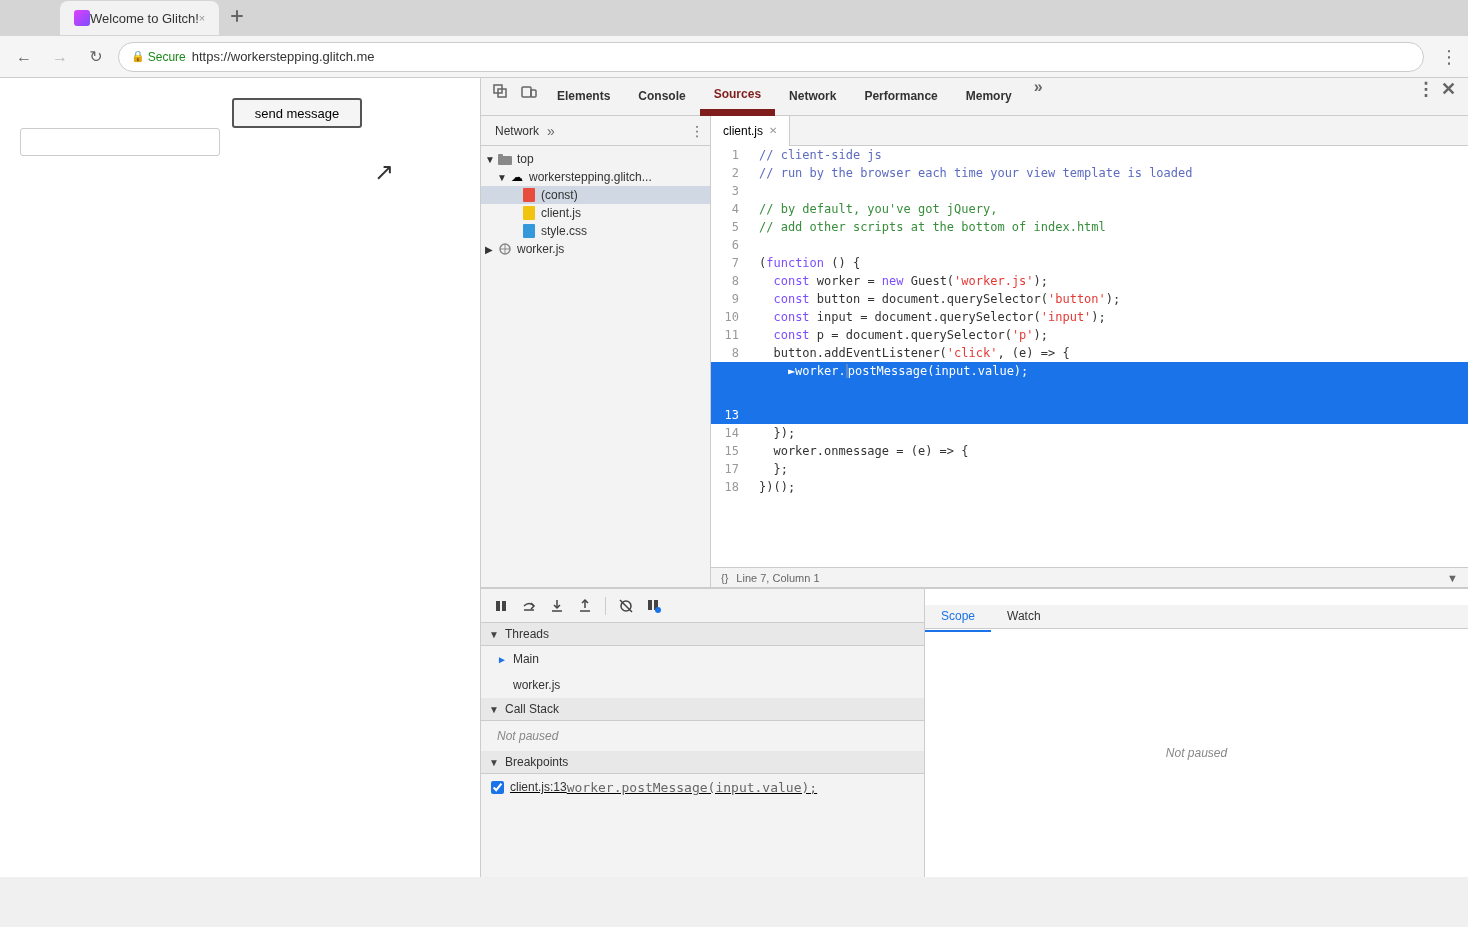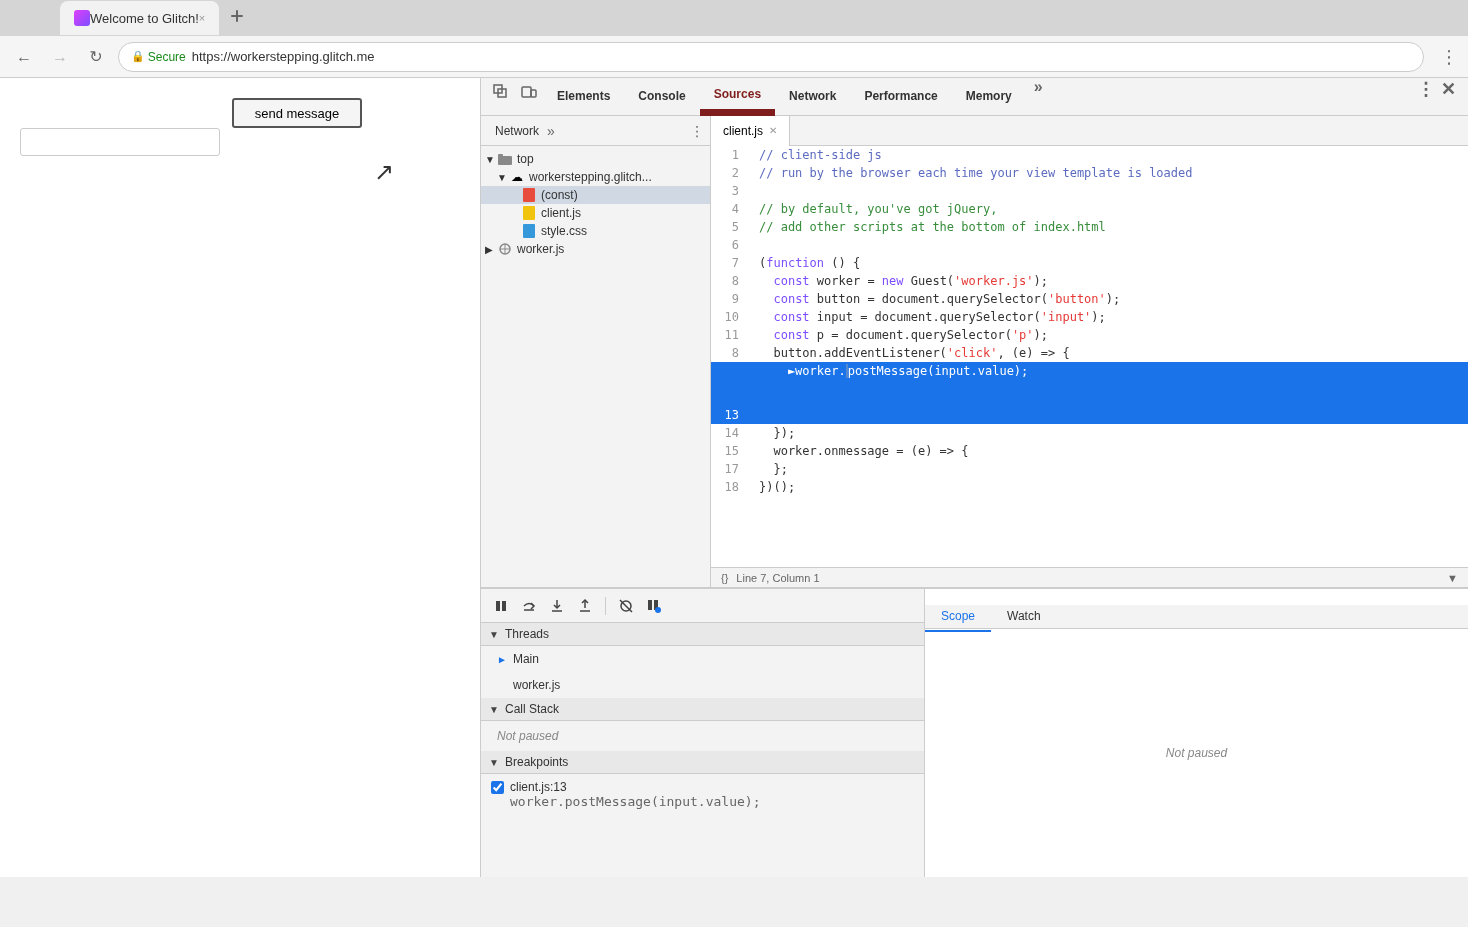--- a/index.html
+++ b/index.html
@@ -83,21 +83,21 @@
     .section-header { display: flex; align-items: center; padding: 4px 8px; background: #e8e8e8; border-bottom: 1px solid #ccc; font-size: 12px; cursor: pointer; }
     .section-arrow { width: 12px; color: #444; font-size: 10px; margin-right: 4px; }
     .section-label { font-size: 12px; color: #333; font-weight: 500; }
     .thread-item { display: flex; align-items: center; padding: 4px 16px; font-size: 12px; height: 26px; }
     .thread-item.active { }
     .thread-arrow { color: #1a73e8; margin-right: 6px; font-size: 10px; }
     .thread-label { font-size: 12px; color: #333; }
     .not-paused-msg { padding: 8px 16px; font-size: 12px; color: #888; font-style: italic; }
     .breakpoint-item { display: flex; align-items: flex-start; padding: 6px 10px; gap: 6px; }
     .bp-checkbox { width: 13px; height: 13px; accent-color: #1a73e8; flex-shrink: 0; margin-top: 1px; }
-    .bp-content { display: flex; flex-direction: column; }
+    .bp-content { display: flex; flex-direction: row; text-decoration: underline; }
     .bp-title { font-size: 12px; color: #333; font-weight: 500; }
     .bp-code { font-size: 13px; color: #666; font-family: monospace; }
 
     
     .scope-panel { flex: 1; display: flex; flex-direction: column; background: white; }
     .scope-tabs { display: flex; align-items: center; border-bottom: 1px solid #ccc; height: 24px; background: #f3f3f3; margin-top: 16px; }
     .scope-tab { padding: 0 16px; height: 30px; display: flex; align-items: center; font-size: 12px; cursor: pointer; color: #333; border-bottom: 2px solid transparent; }
     .scope-tab.active { border-bottom: 2px solid #1a73e8; color: #1a73e8; }
     .scope-content { flex: 1; display: flex; align-items: center; justify-content: center; font-style: italic; color: #888; font-size: 12px; }
 

